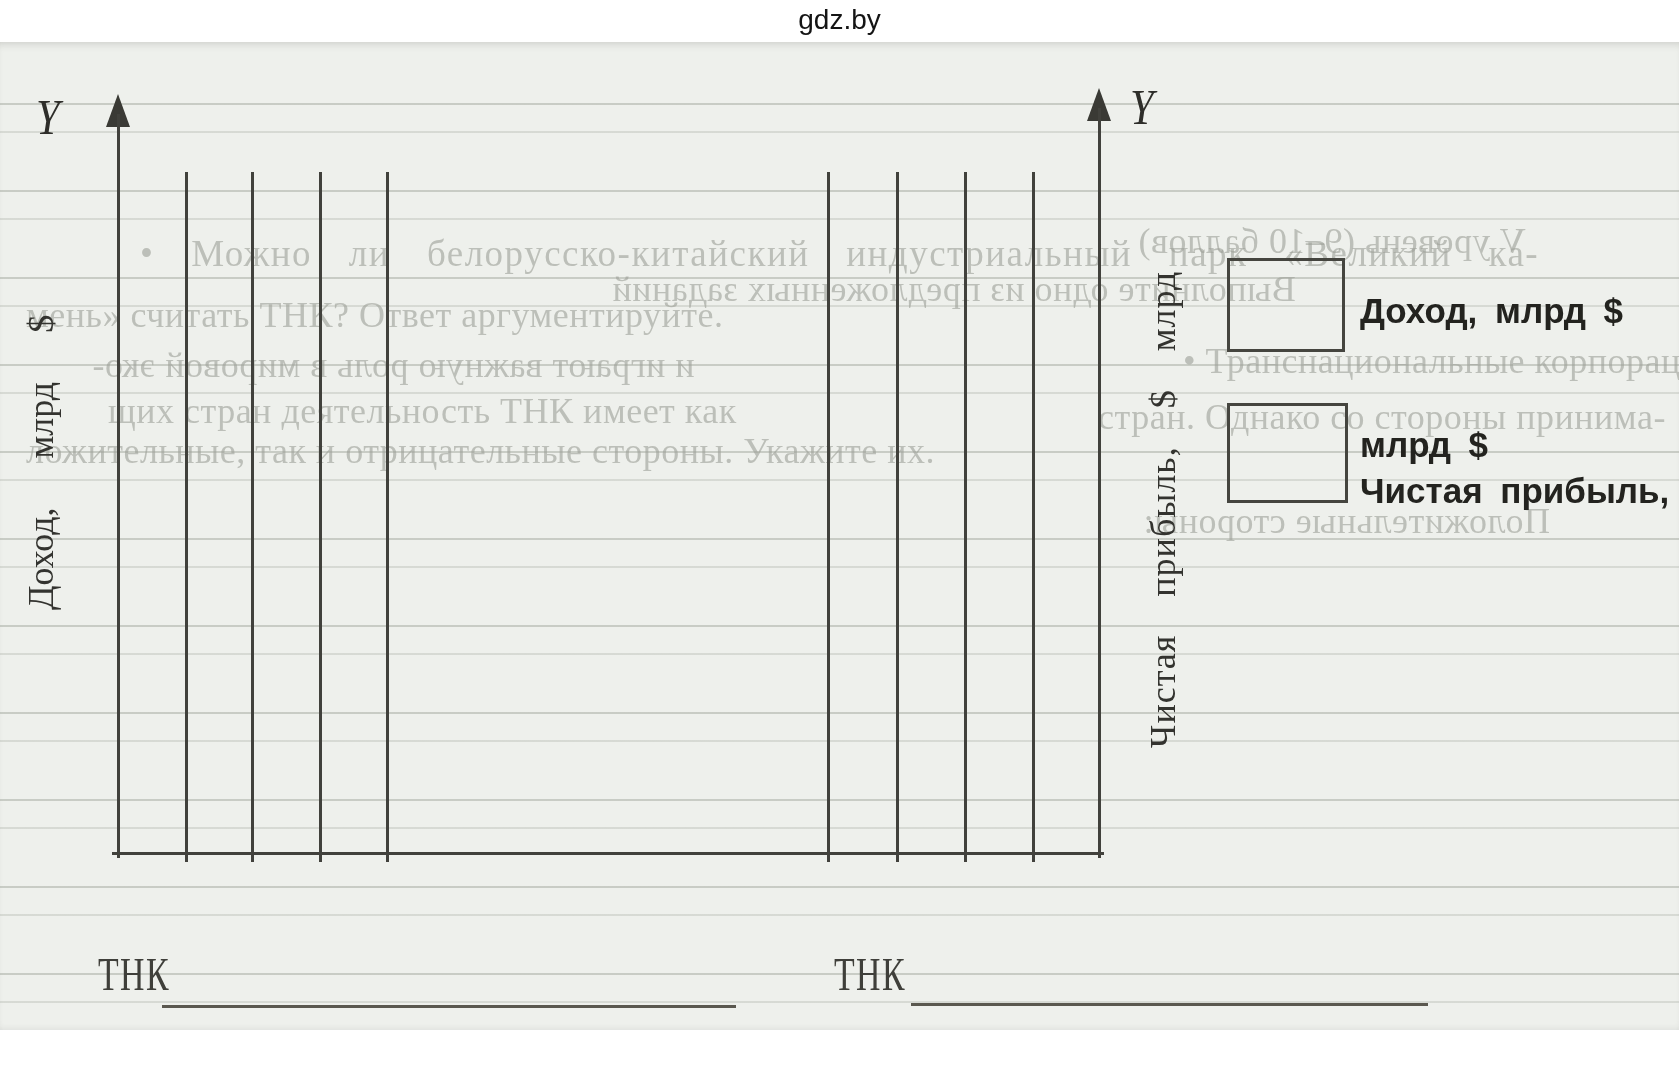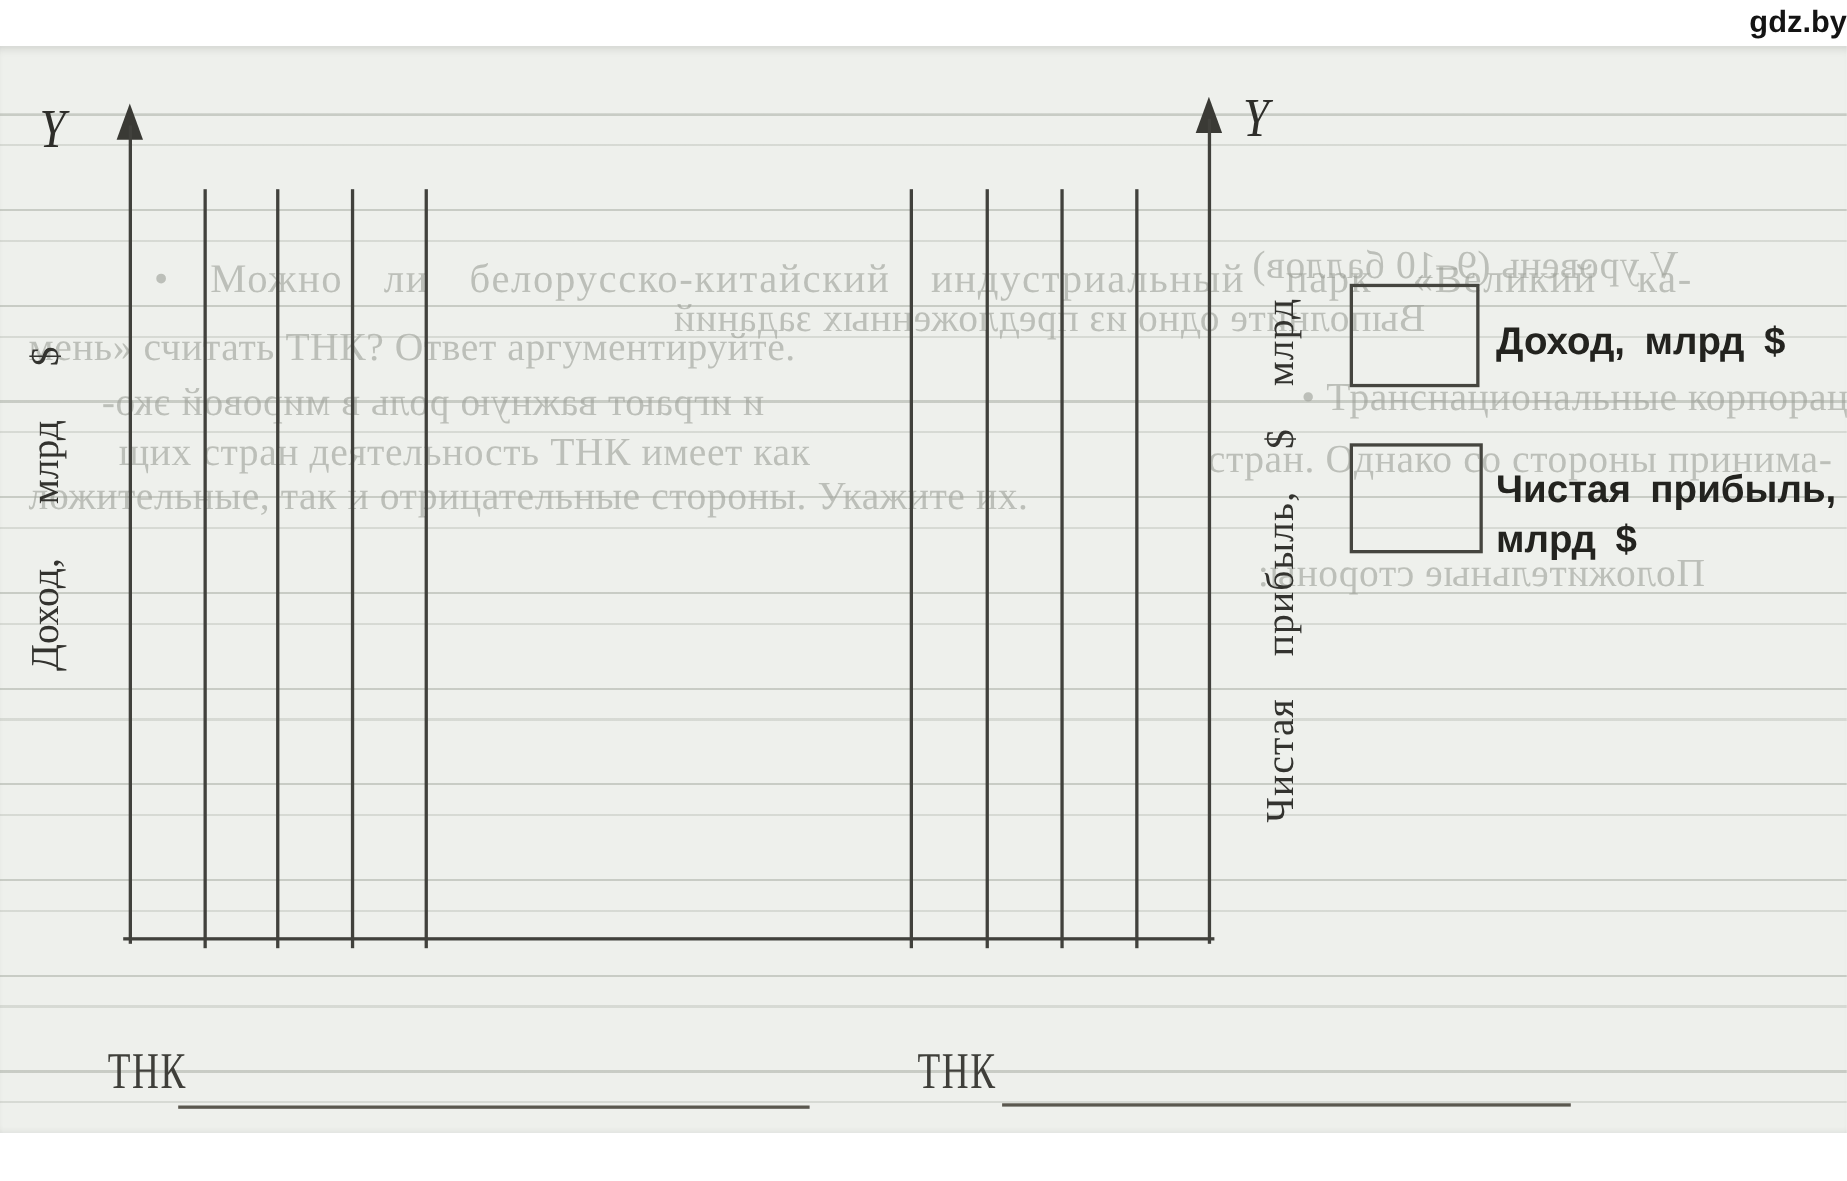--- a/index.html
+++ b/index.html
@@ -1,19 +1,19 @@
 <!DOCTYPE html>
 <html><head>
 <meta charset="utf-8">
 <style>
   html,body{margin:0;padding:0;background:#ffffff;}
   #screen{position:relative;width:1679px;height:1074px;background:#ffffff;overflow:hidden;
           font-family:"Liberation Serif", serif;}
-  .wm{position:absolute;left:0;width:100%;text-align:right;
-      font-family:"Liberation Sans", sans-serif;color:#141414;font-weight:bold;}
+  .wm{position:absolute;left:0;width:100%;text-align:center;
+      font-family:"Liberation Sans", sans-serif;color:#141414;}
   #wm-top{top:4px;font-size:28px;}
   #wm-bottom{top:1034px;font-size:29px;}
   
   #page{position:absolute;left:0;top:42px;width:1679px;height:988px;background:#eef0ec;
         box-shadow:inset 0 7px 9px -6px rgba(60,60,55,.22), inset 0 -5px 7px -5px rgba(60,60,55,.12);}
   #ruled{position:absolute;left:0;top:61px;width:100%;height:921px;
          background:repeating-linear-gradient(to bottom,
             rgba(148,154,143,.42) 0px, rgba(148,154,143,.42) 2px,
             rgba(148,154,143,0) 2px,  rgba(148,154,143,0) 28px,
             rgba(148,154,143,.26) 28px, rgba(148,154,143,.26) 30px,
@@ -91,22 +91,22 @@
         </div>
     </div>
 
     <div class="ink" style="left:112px;top:810px;width:992px;height:3px;"></div>
 
     <div>
       <div class="lgbox" style="left:1227px;top:216px;width:112px;height:88px;"></div>
       <div class="lglab" style="left:1360px;top:246px;">Доход, млрд $</div>
       <div class="lgbox" style="left:1227px;top:361px;width:115px;height:94px;"></div>
       <div class="lglab" style="left:1360px;top:380px;">
+        <div>млрд $</div>
         <div>Чистая прибыль,</div>
-        <div>млрд $</div>
       </div>
     </div>
 
     <div class="tnk" style="left:98px;top:909px;">ТНК</div>
     <div class="blank" style="left:162px;top:963px;width:574px;"></div>
     <div class="tnk" style="left:834px;top:909px;">ТНК</div>
     <div class="blank" style="left:911px;top:961px;width:517px;"></div>
   </div>
 
 </div>

